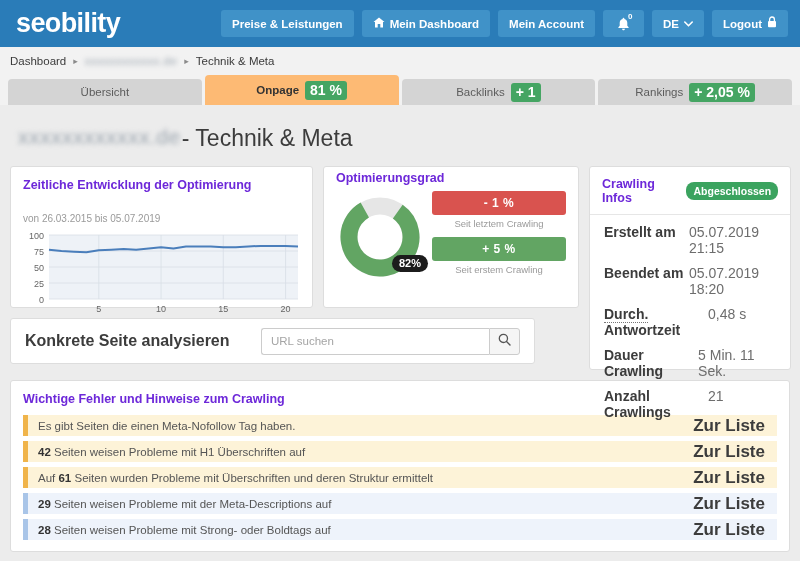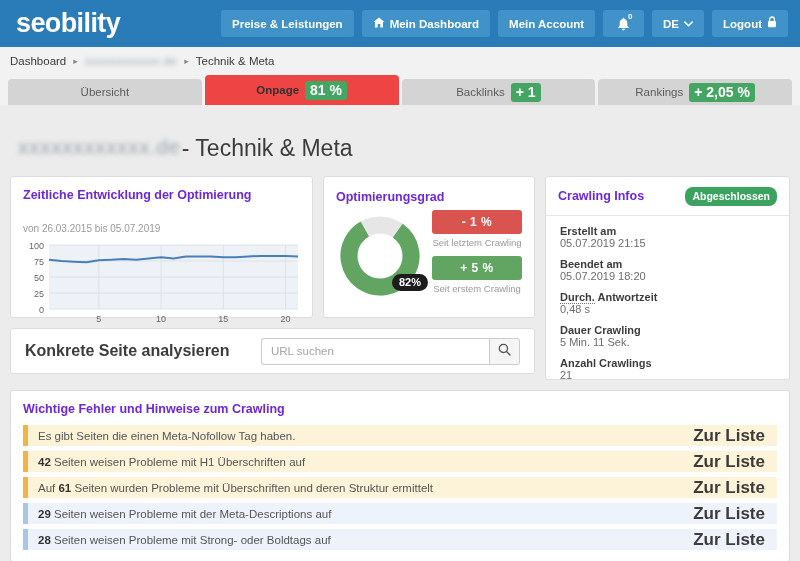--- a/index.html
+++ b/index.html
@@ -54,55 +54,55 @@
     display: flex; gap: 3px; padding: 0 8px;
     align-items: flex-end; height: 30px;
   }
   .tab {
     flex: 1; height: 26px; background: #d4d4d4;
     border-radius: 4px 4px 0 0;
     display: flex; align-items: center; justify-content: center;
     gap: 6px; font-size: 11.5px; color: #5c5c5c; cursor: pointer;
   }
   .tab.active {
-    background: #ef4444; color: #333; font-weight: bold; height: 30px;
+    background: #fdba74; color: #333; font-weight: bold; height: 30px;
   }
   .badge-green {
     background: #45a563; color: #fff; border-radius: 3px;
     font-size: 14px; font-weight: bold; padding: 2px 5px 3px;
     line-height: 1; white-space: nowrap;
   }
 
   
   .page {
     background: #ececec; padding: 10px 10px 0;
     height: calc(561px - 47px - 28px - 30px);
   }
   h1.page-title {
     font-size: 23px; font-weight: normal; color: #3c3c3c;
-    margin: 20px 0 14px 8px; display: flex; align-items: flex-start; gap: 1px;
+    margin: 10px 0 14px 8px; display: flex; align-items: flex-start; gap: 1px;
   }
   h1.page-title .blur-text { font-size: 21px; }
 
   .row { display: flex; gap: 10px; }
   .card {
     background: #fff; border: 1px solid #ddd; border-radius: 3px;
   }
   .card-title {
     font-size: 12.5px; font-weight: bold; color: #6d28d9;
   }
 
   
   .chart-card { width: 303px; height: 142px; padding: 11px 12px; }
   .chart-sub { font-size: 10px; color: #9a9a9a; margin-top: 21px; }
   .chart-area { margin-top: 7px; position: relative; height: 86px; }
   .chart-area svg { display: block; }
 
   
-  .donut-card { width: 212px; height: 142px; padding: 13px 12px; }
+  .donut-card { width: 256px; height: 142px; padding: 4px 12px; }
   .donut-body { display: flex; align-items: center; margin-top: 6px; gap: 6px; }
   .donut-wrap { position: relative; width: 88px; height: 88px; }
   .donut-label {
     position: absolute; right: -4px; bottom: 9px;
     background: #1c1c1c; color: #fff; font-size: 11px; font-weight: bold;
     border-radius: 9px; padding: 3px 7px; line-height: 1;
   }
   .deltas { flex: 1; padding-left: 2px; }
   .delta-pill {
     display: block; text-align: center; color: #fff;
@@ -120,21 +120,21 @@
   .crawl-card { width: 253px; height: 204px; }
   .crawl-head {
     display: flex; align-items: center; justify-content: space-between;
     padding: 10px 12px 9px; border-bottom: 1px solid #e6e6e6;
   }
   .status-badge {
     background: #3ba35f; color: #fff; font-size: 10.5px; font-weight: bold;
     border-radius: 8px; padding: 4px 7px; line-height: 1;
   }
   .crawl-list { padding: 9px 12px 0 14px; }
-  .crawl-row { display: flex; font-size: 11px; margin-bottom: 9px; flex-direction: column; }
+  .crawl-row { display: flex; font-size: 14px; margin-bottom: 9px; }
   .crawl-k { width: 104px; font-weight: bold; color: #3c3c3c; }
   .crawl-k .dotted { border-bottom: 1px dotted #777; }
   .crawl-v { color: #6d6d6d; }
 
   
   .url-card {
     width: 525px; height: 46px; margin-top: 10px;
     display: flex; align-items: center; padding: 0 14px;
   }
   .url-label { font-size: 16px; font-weight: bold; color: #3c3c3c; }

